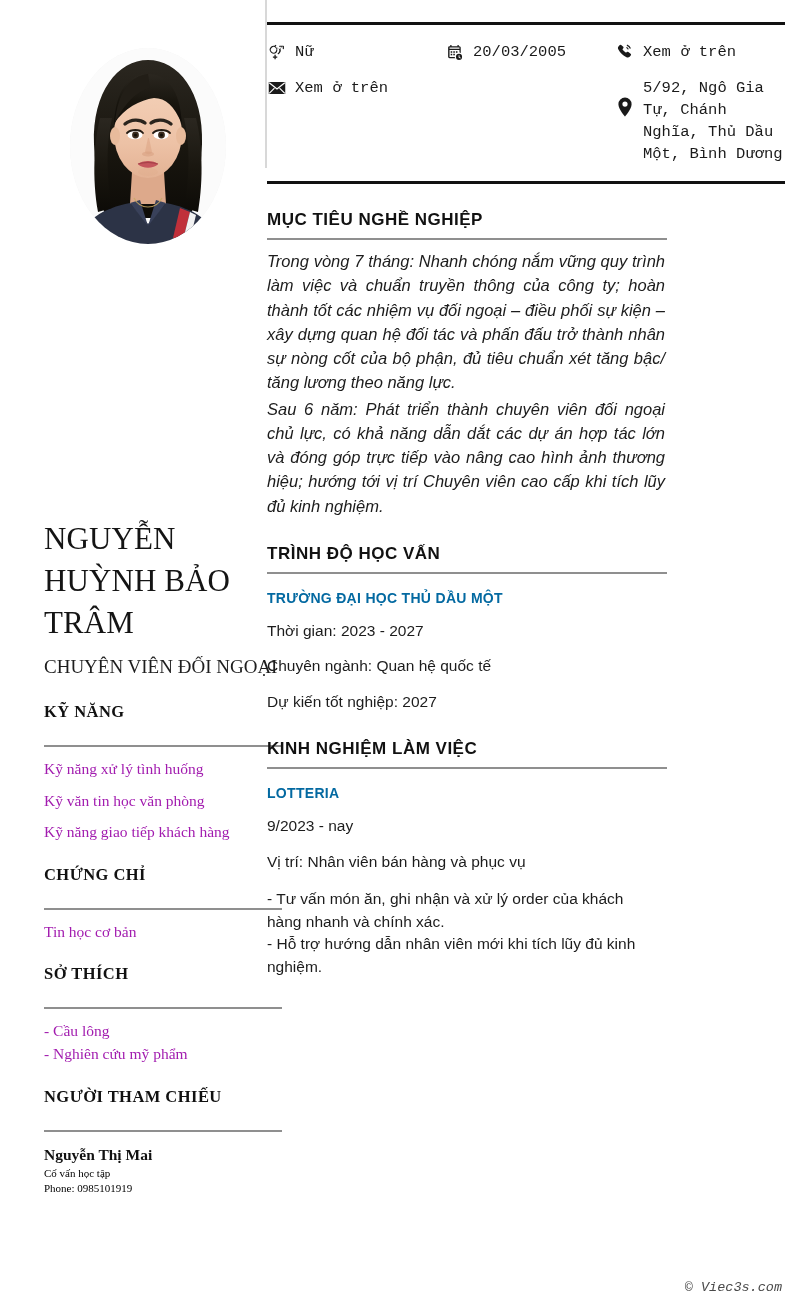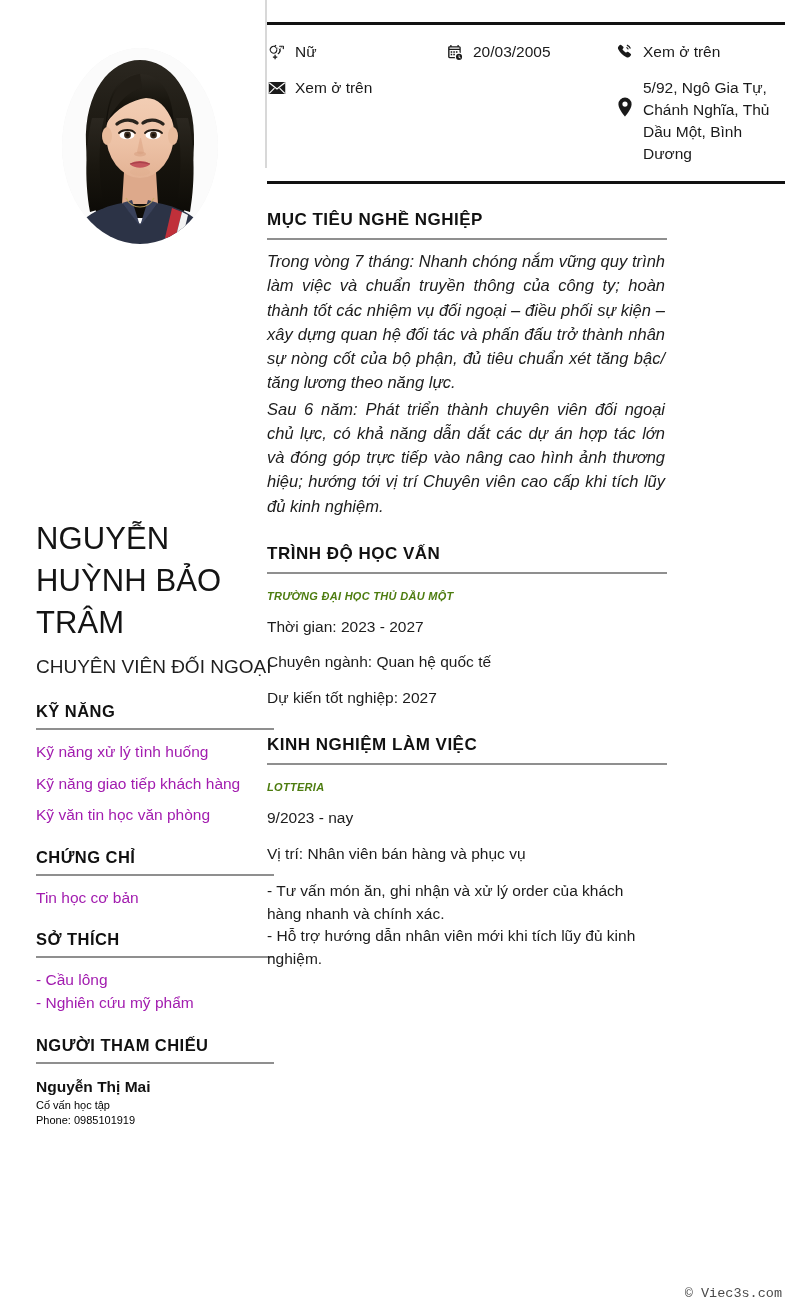--- a/index.html
+++ b/index.html
@@ -17,25 +17,26 @@
     position: relative;
     width: 800px;
     height: 1303px;
     background: #ffffff;
     overflow: hidden;
   }
 
   
   .left-col {
     position: absolute;
-    left: 0;
+    left: 8px;
     top: 0;
     width: 265px;
     height: 1003px;
     padding: 0;
+    font-family: Liberation Serif, serif;
   }
 
   .photo-wrap {
     position: absolute;
     left: 62px;
     top: 48px;
     width: 156px;
     height: 196px;
     border-radius: 50%;
     overflow: hidden;
@@ -66,21 +67,21 @@
     color: #1e1e1e;
   }
 
   .side-sec { margin-top: 22px; }
 
   .side-head {
     font-size: 16.5px;
     font-weight: 700;
     letter-spacing: 0.45px;
     color: #111;
-    padding-bottom: 7px;
+    padding-bottom: 23px;
     border-bottom: 2.5px solid #8f8f8f;
     width: 238px;
   }
 
   .side-list { margin-top: 12px; }
 
   .side-item {
     font-size: 15.5px;
     line-height: 1.33;
     color: #a21caf;
@@ -144,21 +145,21 @@
   .ct .ico {
     flex: 0 0 auto;
     width: 19px;
     height: 20px;
     display: flex;
     align-items: center;
     justify-content: center;
     margin-top: 1px;
   }
   .ct .ico svg { display: block; }
-  .ct .txt { padding-top: 0px; }
+  .ct .txt { padding-top: 0px; font-family: Liberation Mono, monospace; }
 
   .ct-addr { grid-column: 3; }
   .ct-addr .ico { margin-top: 20px; }
 
   .sec { margin-top: 26px; }
 
   .sec-head {
     font-size: 17px;
     font-weight: 700;
     letter-spacing: 0.5px;
@@ -176,25 +177,24 @@
     text-justify: inter-word;
     color: #1c1c1c;
     width: 398px;
     font-style: italic;
   }
   .obj-p + .obj-p { margin-top: 2px; }
 
   .entry { margin-top: 16px; }
 
   .entry-title {
-    font-size: 11px;
+    font-size: 14px;
     font-weight: 700;
     letter-spacing: 0.3px;
-    color: #4d7c0f;
-    font-style: italic;
+    color: #0369a1;
   }
 
   .entry-line {
     margin-top: 14px;
     font-size: 15.5px;
     line-height: 1.4;
     color: #1c1c1c;
   }
 
   .bullets { margin-top: 16px; }
@@ -202,24 +202,25 @@
     font-size: 15.5px;
     line-height: 1.45;
     color: #1c1c1c;
     width: 395px;
   }
 
   
   .footer {
     position: absolute;
     right: 18px;
-    bottom: 2px;
+    bottom: 8px;
     font-family: "Liberation Mono", monospace;
     font-size: 13.5px;
     color: #4a4a4a;
+    font-style: italic;
   }
 </style>
 </head>
 <body>
 
 <div class="page">
 
   <div class="left-col">
 
     <div class="photo-wrap">
@@ -292,22 +293,22 @@
 
     <div class="left-body">
 
       <div class="cand-name">NGUYỄN HUỲNH BẢO TRÂM</div>
       <div class="cand-role">CHUYÊN VIÊN ĐỐI NGOẠI</div>
 
       <div class="side-sec">
         <div class="side-head">KỸ NĂNG</div>
         <div class="side-list">
           <div class="side-item">Kỹ năng xử lý tình huống</div>
+          <div class="side-item">Kỹ văn tin học văn phòng</div>
           <div class="side-item">Kỹ năng giao tiếp khách hàng</div>
-          <div class="side-item">Kỹ văn tin học văn phòng</div>
         </div>
       </div>
 
       <div class="side-sec">
         <div class="side-head">CHỨNG CHỈ</div>
         <div class="side-list">
           <div class="side-item">Tin học cơ bản</div>
         </div>
       </div>
 

